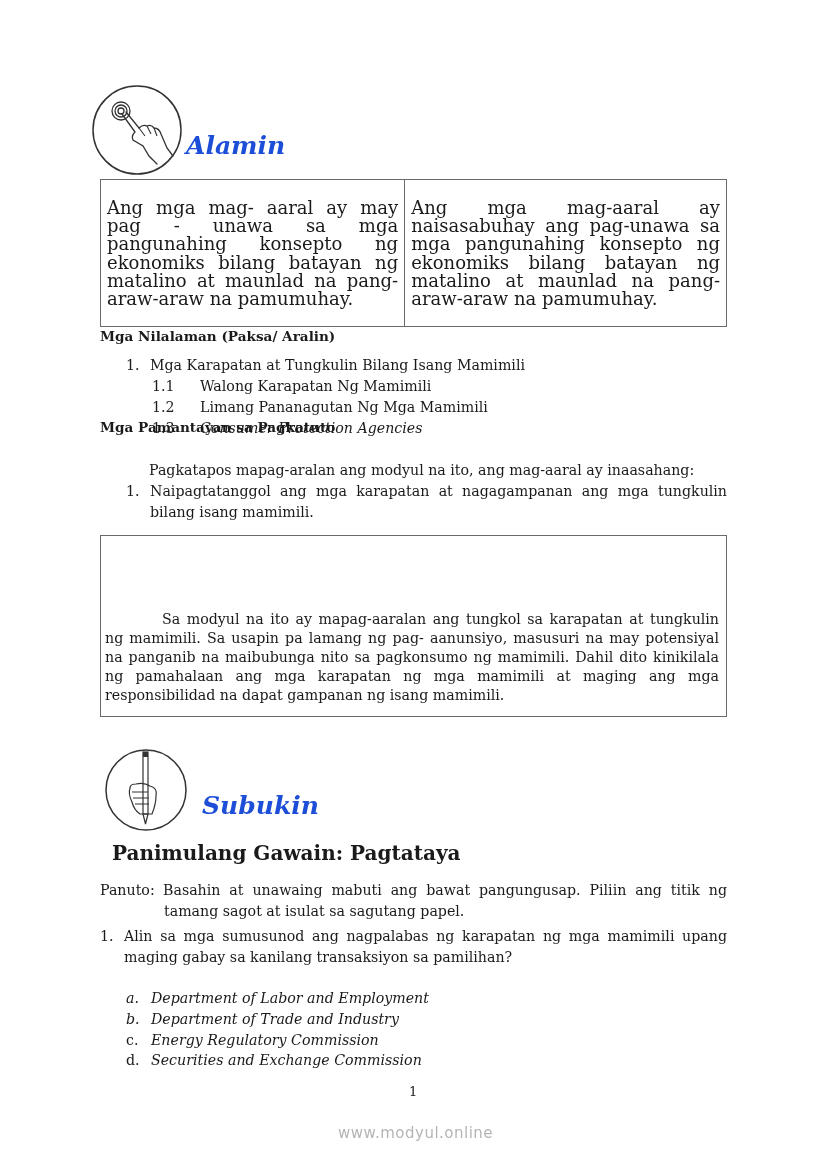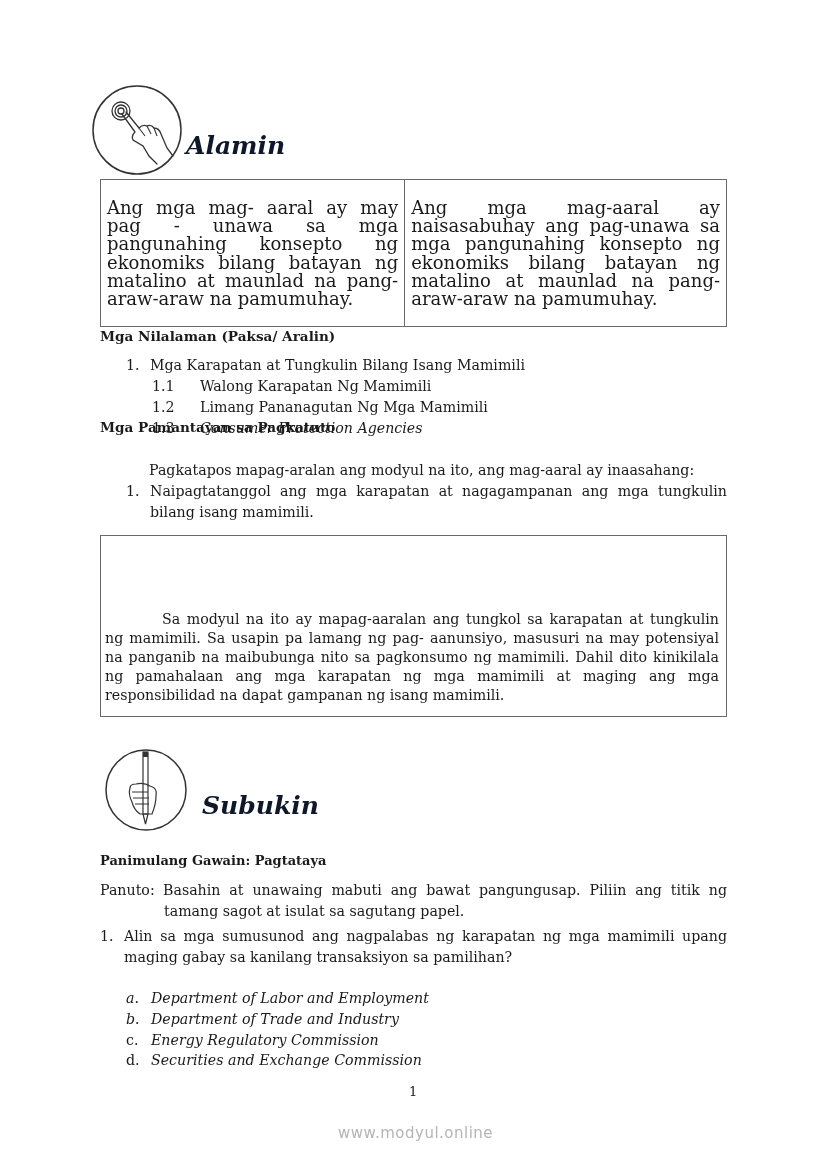--- a/index.html
+++ b/index.html
@@ -2,21 +2,21 @@
 <html><head>
 <meta charset="utf-8">
 <style>
   html, body { margin:0; padding:0; background:#ffffff; }
   body { width:826px; height:1169px; position:relative; overflow:hidden;
          font-family:"DejaVu Serif", serif; color:#1a1a1a; }
   .abs { position:absolute;text-align:right; }
   .serif { font-family:"DejaVu Serif", serif; }
   .txt { font-size:14.2px; line-height:20.5px; }
   .head-icon { position:absolute; }
-  .section-title { position:absolute; font-family:"DejaVu Serif", serif; font-weight:bold; font-style:italic; font-size:25px; color:#0f172a; }
+  .section-title { position:absolute; font-family:"DejaVu Serif", serif; font-weight:bold; font-style:italic; font-size:25px; color:#1d4ed8; }
   table.std { position:absolute; left:100px; top:179px; width:627px; border-collapse:collapse; }
   table.std th, table.std td { border:1px solid #6a6a6a; vertical-align:top; }
   table.std th { font-weight:bold; font-size:13.6px; height:19px; padding:0; text-align:center; }
   table.std td { font-size:18px; line-height:18.2px; padding:19px 6px 18px 6px; text-align:justify; height:90px; }
   .bold { font-weight:bold; }
   .italic { font-style:italic; }
   .box { position:absolute; left:100px; top:535px; width:625px; height:180px; border:1px solid #6a6a6a; }
   .justify { text-align:justify; }
   .ind { text-indent:57px; }
   .footer-num { font-size:13px; }
@@ -71,21 +71,21 @@
     <circle cx="42" cy="42" r="40" fill="none" stroke="#333" stroke-width="1.5"></circle>
     <rect x="39" y="4" width="5" height="62" fill="none" stroke="#333" stroke-width="1.2"></rect>
     <path d="M39 66 L41.5 76 L44 66" fill="none" stroke="#333" stroke-width="1.2"></path>
     <rect x="39" y="4" width="5" height="5" fill="#333"></rect>
     <path d="M26 40 Q24 46 28 54 Q30 62 36 66 L48 66 Q52 56 52 48 Q54 40 46 38 Q40 34 32 36 Q26 36 26 40 Z" fill="none" stroke="#333" stroke-width="1.2"></path>
     <path d="M28 44 L44 44 M29 50 L45 50 M31 56 L45 56" fill="none" stroke="#333" stroke-width="1"></path>
   </svg>
 </div>
 <div class="section-title" style="left:202px; top:791px;">Subukin</div>
 
-<div class="abs serif bold" style="left:100px; top:841px; font-size:13px;margin-top:12px;">Panimulang Gawain: Pagtataya</div>
+<div class="abs serif bold" style="left:112px; top:841px; font-size:20px;">Panimulang Gawain: Pagtataya</div>
 
 <div class="abs txt" style="left:100px; top:880px;">Panuto:</div>
 <div class="abs txt justify" style="left:164px; top:880px; width:563px; text-indent:-1px;">Basahin at unawaing mabuti ang bawat pangungusap. Piliin ang titik ng tamang sagot at isulat sa sagutang papel.</div>
 
 <div class="abs txt" style="left:100px; top:926px;">1.</div>
 <div class="abs txt justify" style="left:124px; top:926px; width:603px;">Alin sa mga sumusunod ang nagpalabas ng karapatan ng mga mamimili upang maging gabay sa kanilang transaksiyon sa pamilihan?</div>
 
 <div class="abs txt italic" style="left:126px; top:988px;">a.</div>
 <div class="abs txt italic" style="left:151px; top:988px;">Department of Labor and Employment</div>
 <div class="abs txt italic" style="left:126px; top:1009px;">b.</div>

